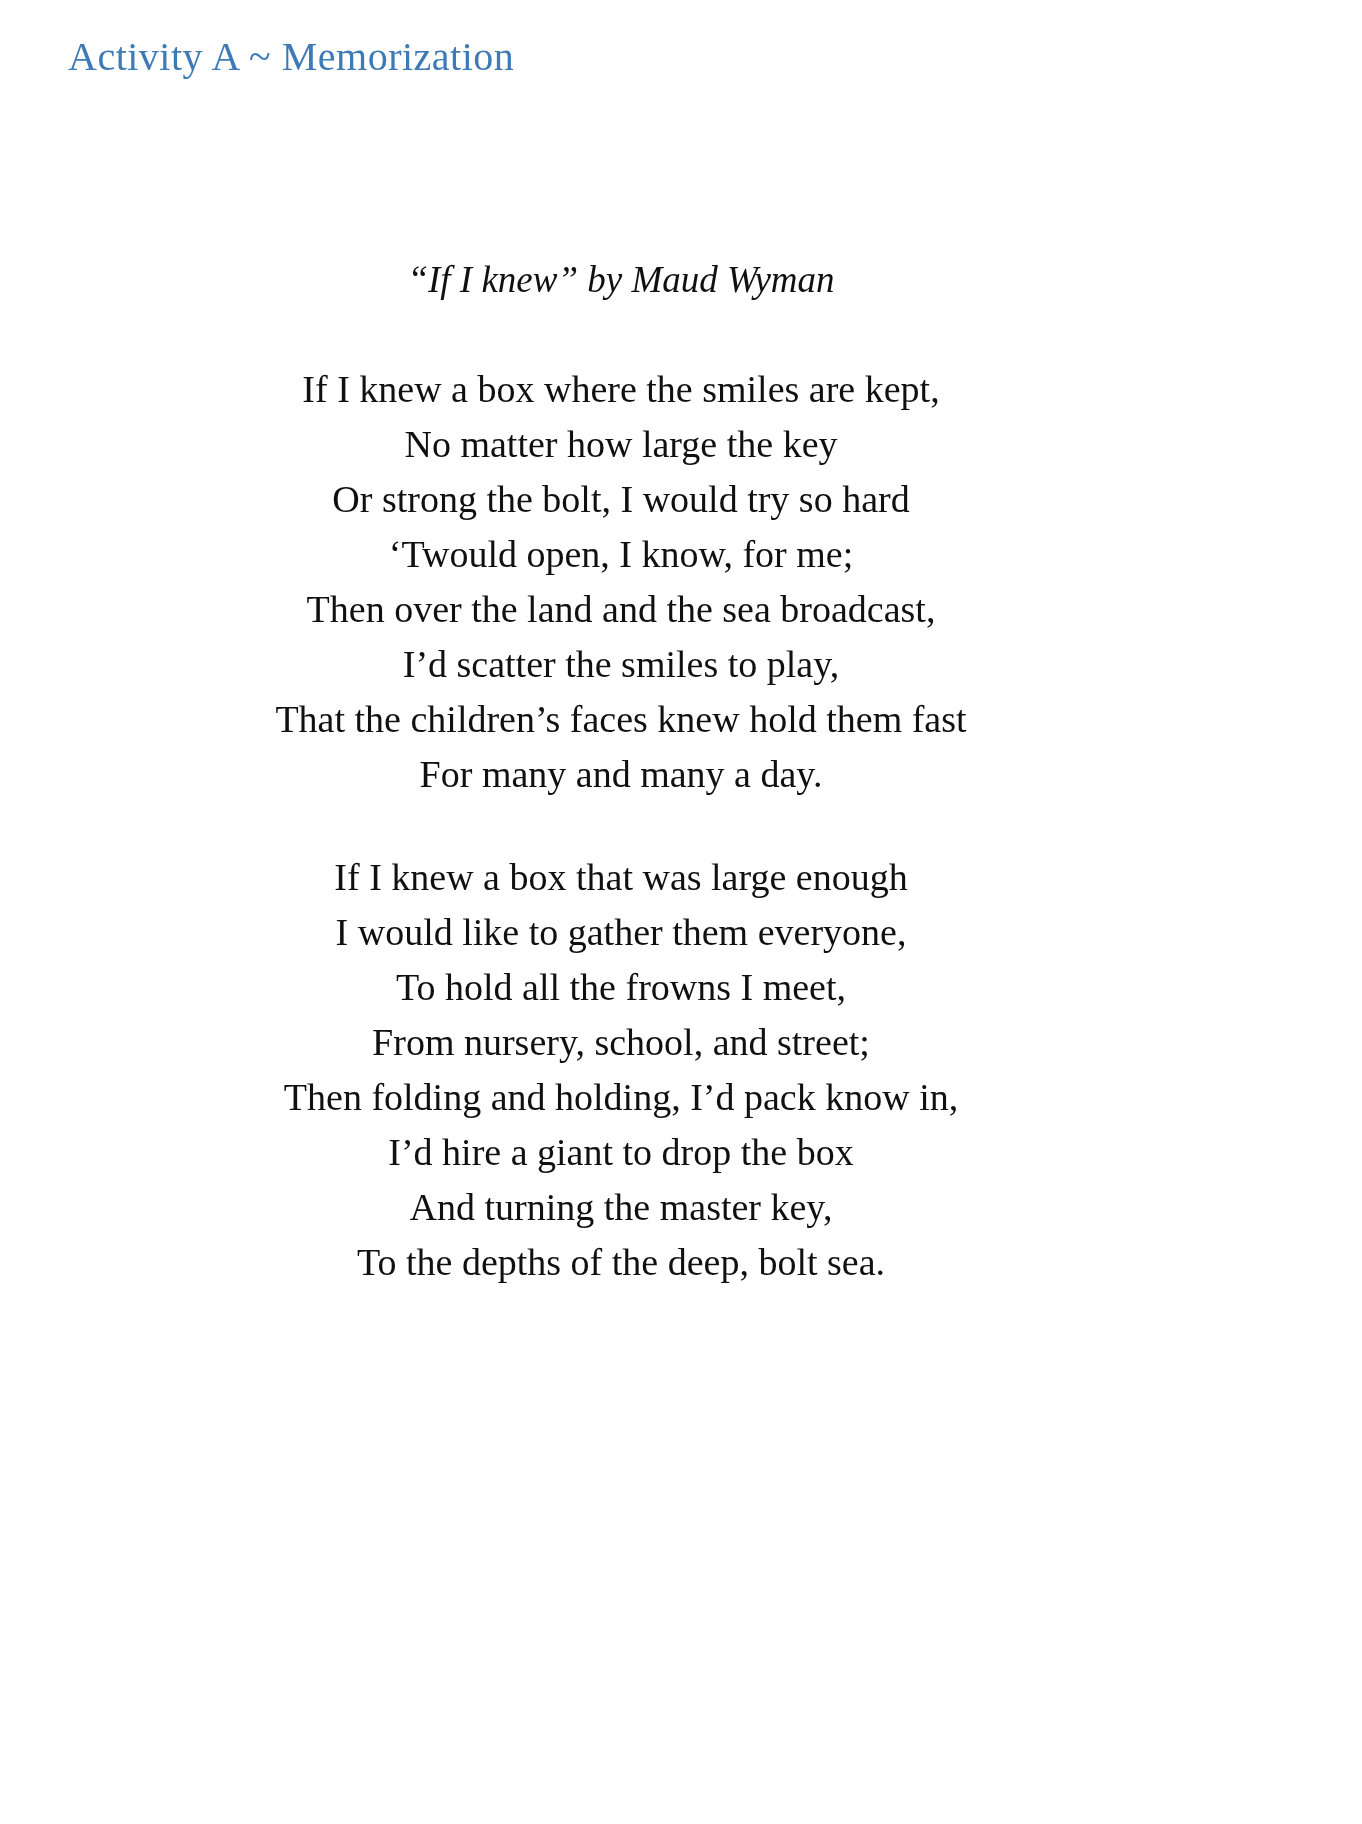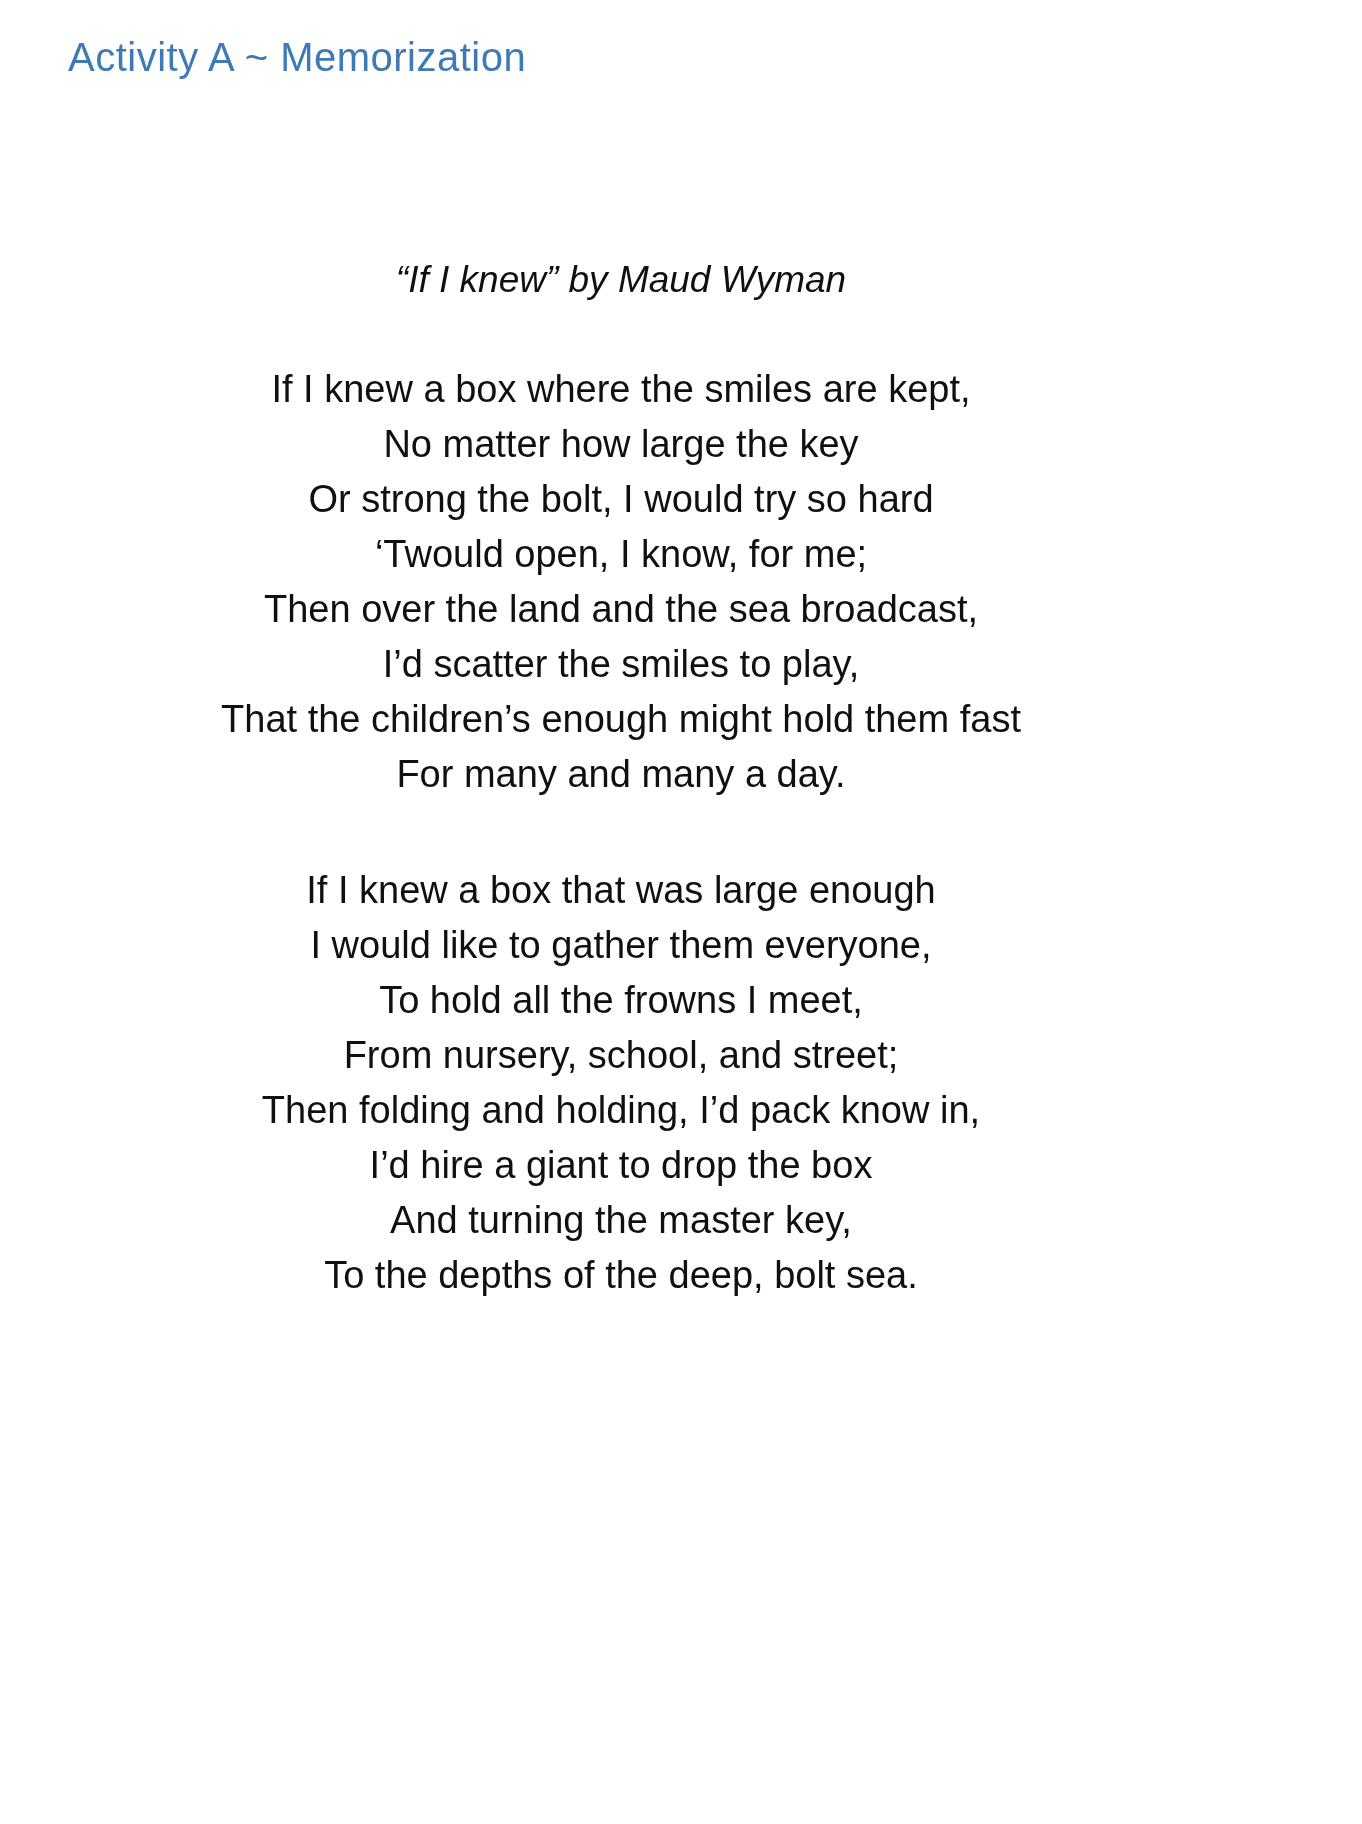--- a/index.html
+++ b/index.html
@@ -14,21 +14,21 @@
     background: var(--page-background);
     position: relative;
     overflow: hidden;
   }
   .page {
     position: absolute;
     inset: 0;
     width: 1362px;
     height: 1440px;
     background: var(--page-background);
-    font-family: Liberation Sans, sans-serif;
+    font-family: Liberation Serif, serif;
   }
   .page-header {
     position: absolute;
     left: 68px;
     top: 34px;
     font-size: 40px;
     line-height: 46px;
     letter-spacing: 0.5px;
     color: var(--header-color);
     white-space: nowrap;
@@ -43,21 +43,21 @@
     font-size: 38px;
     line-height: 55px;
     padding-left: 48px;
   }
   .poem-title {
     font-style: italic;
     font-size: 37px;
     margin-bottom: 55px; 
   }
   .stanza + .stanza {
-    margin-top: 61px; 
+    margin-top: 48px; 
   }
   .poem-line {
     white-space: nowrap;
   }
 </style>
 </head>
 <body>
 
 <div class="page">
 
@@ -67,21 +67,21 @@
 
     <div class="poem-title">“If I knew” by Maud Wyman</div>
 
     <div class="stanza">
       <div class="poem-line">If I knew a box where the smiles are kept,</div>
       <div class="poem-line">No matter how large the key</div>
       <div class="poem-line">Or strong the bolt, I would try so hard</div>
       <div class="poem-line">‘Twould open, I know, for me;</div>
       <div class="poem-line">Then over the land and the sea broadcast,</div>
       <div class="poem-line">I’d scatter the smiles to play,</div>
-      <div class="poem-line">That the children’s enough might hold them fast</div>
+      <div class="poem-line">That the children’s faces knew hold them fast</div>
       <div class="poem-line">For many and many a day.</div>
     </div>
 
     <div class="stanza">
       <div class="poem-line">If I knew a box that was large enough</div>
       <div class="poem-line">I would like to gather them everyone,</div>
       <div class="poem-line">To hold all the frowns I meet,</div>
       <div class="poem-line">From nursery, school, and street;</div>
       <div class="poem-line">Then folding and holding, I’d pack know in,</div>
       <div class="poem-line">I’d hire a giant to drop the box</div>

